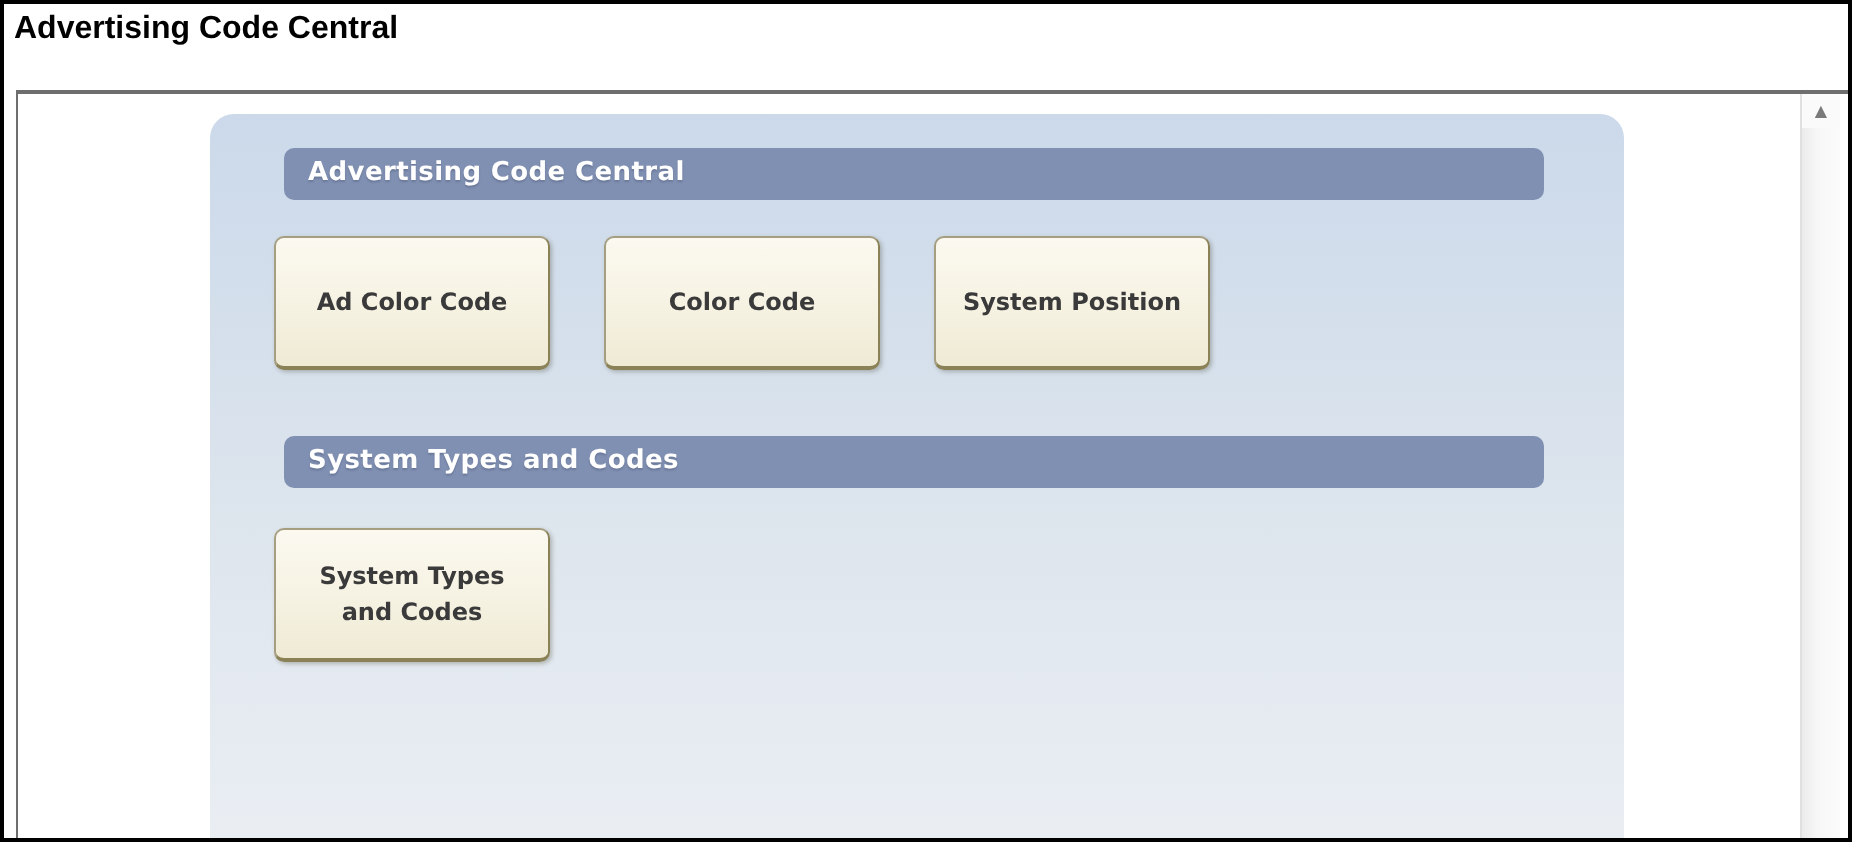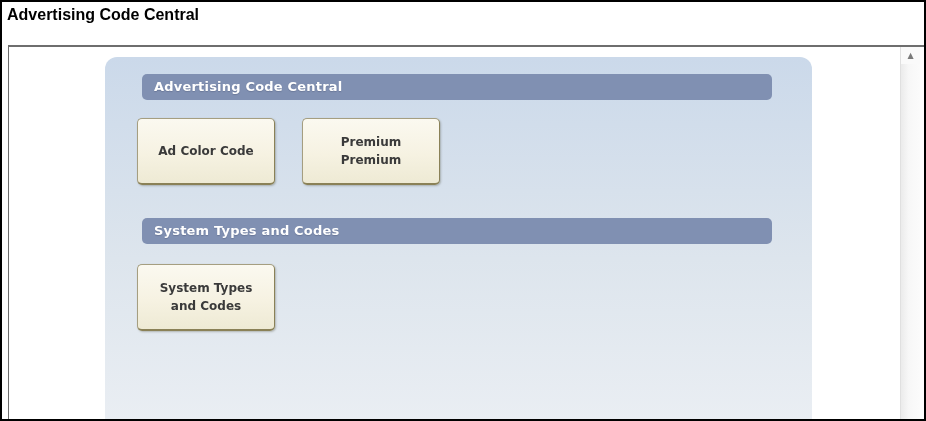--- a/index.html
+++ b/index.html
@@ -94,21 +94,22 @@
 <div class="page-title">Advertising Code Central</div>
 
 <div class="content-frame">
 
   <div class="panel">
 
     <div class="section-header header-1">Advertising Code Central</div>
 
     <div class="button-row">
       <div class="code-button">Ad Color Code</div>
-      <div class="code-button">Premium Premium</div>
+      <div class="code-button">Color Code</div>
+      <div class="code-button">System Position</div>
     </div>
 
     <div class="section-header header-2">System Types and Codes</div>
 
     <div class="code-button single-button">System Types and Codes</div>
 
   </div>
 
   <div class="scrollbar">
     <div class="scroll-up">

